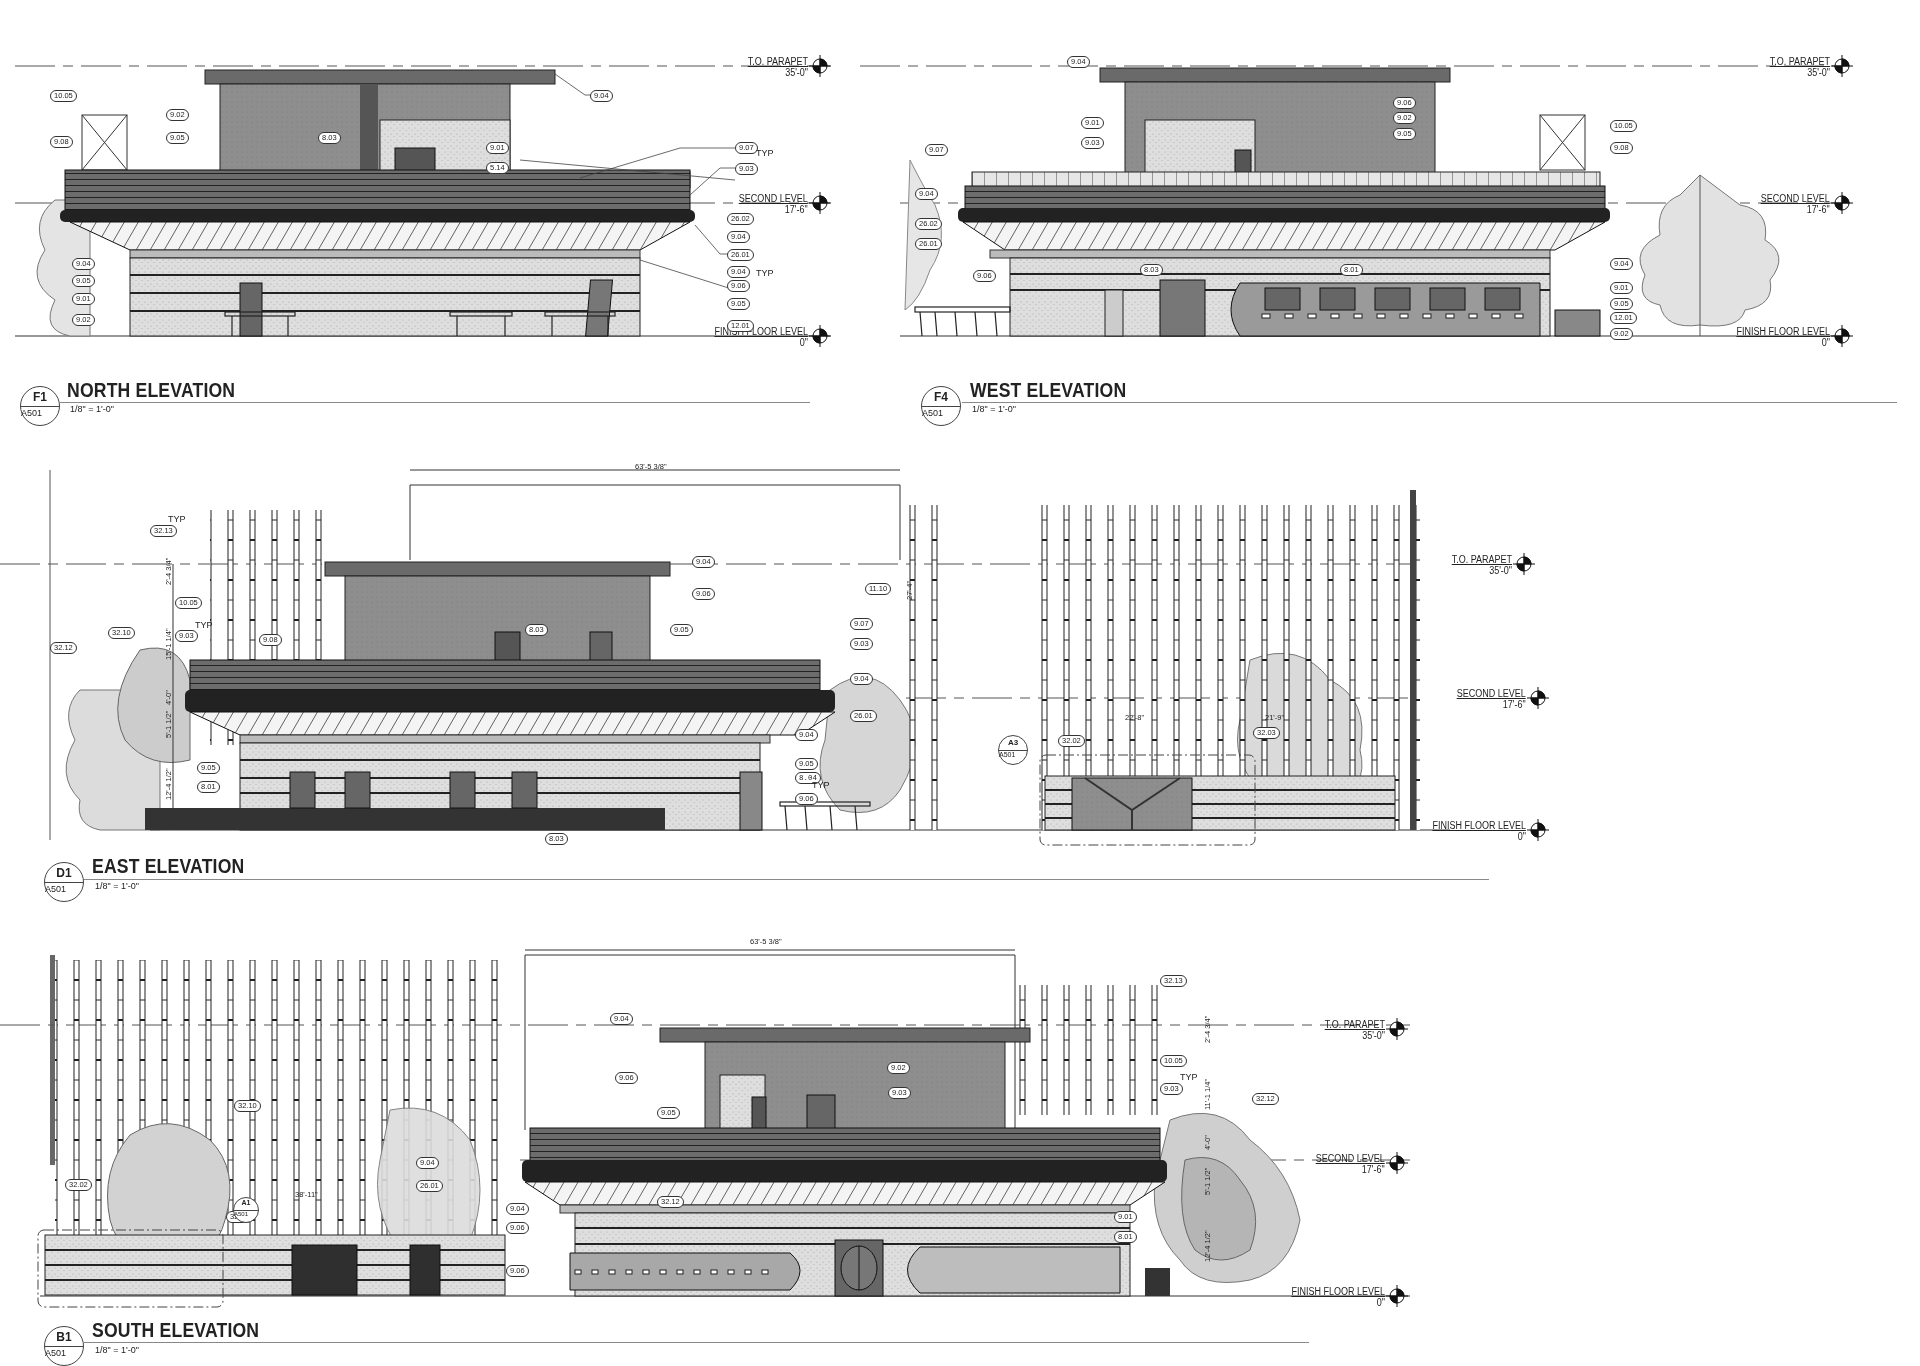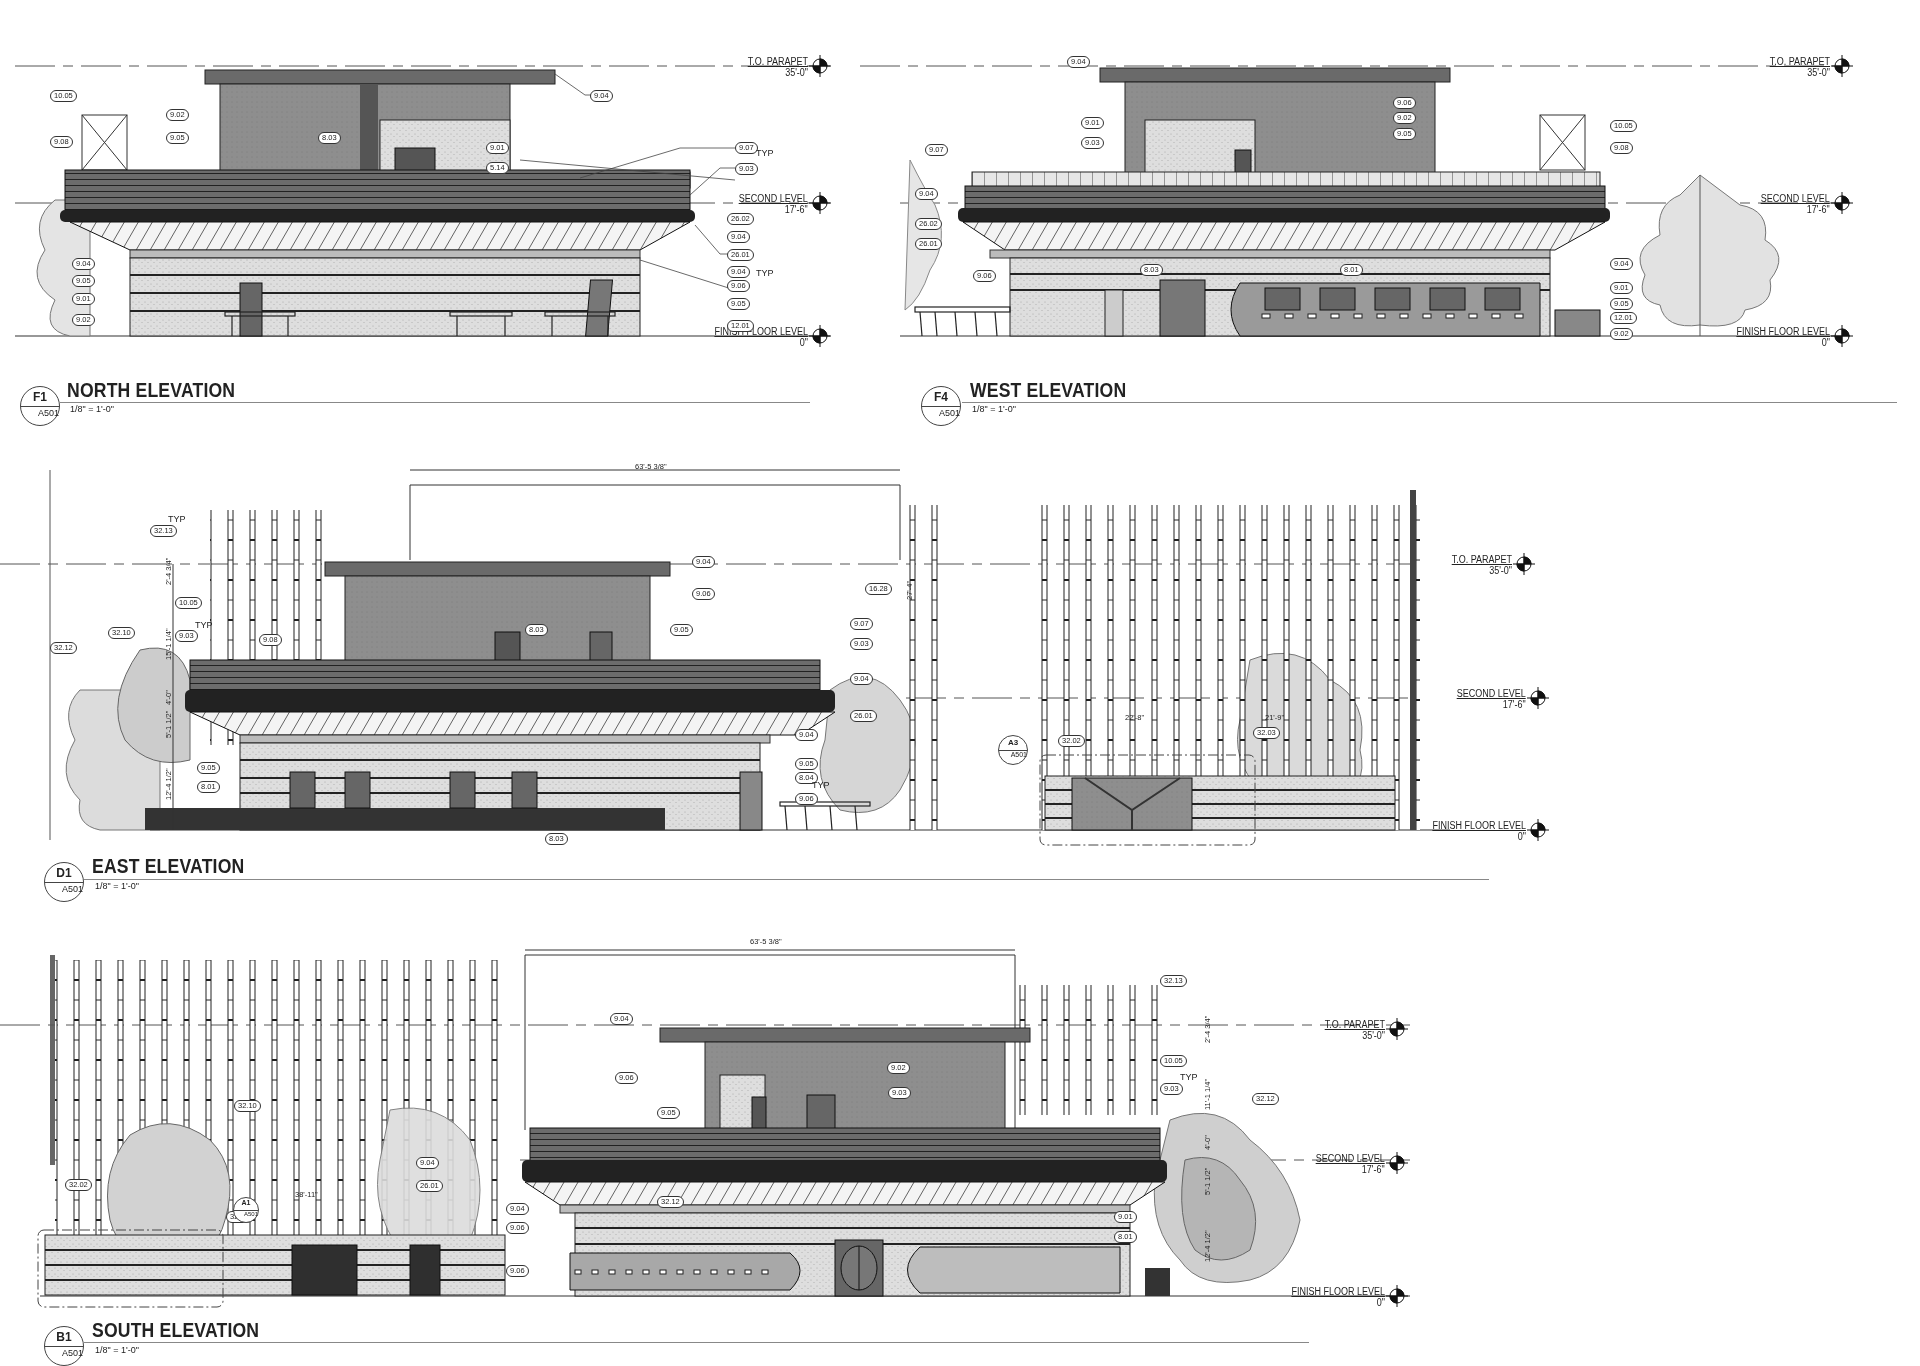--- a/index.html
+++ b/index.html
@@ -1,21 +1,21 @@
 <!DOCTYPE html>
 <html><head>
 <meta charset="utf-8">
 <style>
   html,body{margin:0;padding:0;background:#fff;}
   body{width:1920px;height:1366px;position:relative;overflow:hidden;font-family:"Liberation Sans",sans-serif;color:#222;}
   svg{position:absolute;left:0;top:0;}
   .view-bubble{position:absolute;width:38px;height:38px;border:1.2px solid #444;border-radius:50%;background:#fff;}
   .view-bubble .divider{position:absolute;left:0;right:0;top:19px;border-top:1px solid #444;}
   .view-bubble .vid{position:absolute;left:0;right:0;top:3px;text-align:center;font-size:12px;font-weight:bold;}
-  .view-bubble .sheet{position:absolute;left:0;right:0;top:21px;text-align:right;font-size:9px;}
+  .view-bubble .sheet{position:absolute;left:0;right:0;top:21px;text-align:left;font-size:9px;}
   .view-title{position:absolute;font-size:20px;font-weight:bold;letter-spacing:0.2px;transform:scaleX(0.88);transform-origin:left;white-space:nowrap;}
   .view-scale{position:absolute;font-size:9px;white-space:nowrap;}
   .title-rule{position:absolute;height:0;border-top:1.5px solid #888;}
   .level-label{position:absolute;font-size:10px;text-align:right;white-space:nowrap;line-height:11px;transform:scaleX(0.9);transform-origin:right;}
   .level-label .nm{text-decoration:underline;}
   .tag{position:absolute;font-size:7.5px;border:1px solid #333;border-radius:7px;padding:0 3px;background:#fff;line-height:10px;white-space:nowrap;}
   .typ{position:absolute;font-size:9px;white-space:nowrap;}
   .dim{position:absolute;font-size:7.5px;white-space:nowrap;}
   .dimv{position:absolute;font-size:7.5px;white-space:nowrap;transform:rotate(-90deg);transform-origin:left top;}
 </style>
@@ -477,28 +477,28 @@
 <div class="tag" style="left:150px;top:525px;">32.13</div>
 <div class="tag" style="left:175px;top:597px;">10.05</div>
 <div class="tag" style="left:175px;top:630px;">9.03</div>
 <div class="tag" style="left:108px;top:627px;">32.10</div>
 <div class="tag" style="left:50px;top:642px;">32.12</div>
 <div class="tag" style="left:259px;top:634px;">9.08</div>
 <div class="tag" style="left:692px;top:556px;">9.04</div>
 <div class="tag" style="left:692px;top:588px;">9.06</div>
 <div class="tag" style="left:525px;top:624px;">8.03</div>
 <div class="tag" style="left:670px;top:624px;">9.05</div>
-<div class="tag" style="left:865px;top:583px;">16.28</div>
+<div class="tag" style="left:865px;top:583px;">11.10</div>
 <div class="tag" style="left:850px;top:618px;">9.07</div>
 <div class="tag" style="left:850px;top:638px;">9.03</div>
 <div class="tag" style="left:850px;top:673px;">9.04</div>
 <div class="tag" style="left:850px;top:710px;">26.01</div>
 <div class="tag" style="left:795px;top:729px;">9.04</div>
 <div class="tag" style="left:795px;top:758px;">9.05</div>
-<div class="tag" style="left:795px;top:772px;">8.04</div>
+<div class="tag" style="left:795px;top:772px;font-family:Liberation Mono, monospace;">8.04</div>
 <div class="tag" style="left:795px;top:793px;">9.06</div>
 <div class="tag" style="left:197px;top:762px;">9.05</div>
 <div class="tag" style="left:197px;top:781px;">8.01</div>
 <div class="tag" style="left:545px;top:833px;">8.03</div>
 <div class="tag" style="left:1058px;top:735px;">32.02</div>
 <div class="tag" style="left:1253px;top:727px;">32.03</div>
 <div class="typ" style="left:168px;top:514px;">TYP</div>
 <div class="typ" style="left:195px;top:620px;">TYP</div>
 <div class="typ" style="left:812px;top:780px;">TYP</div>
 <div class="dim" style="left:635px;top:462px;">63'-5 3/8"</div>

